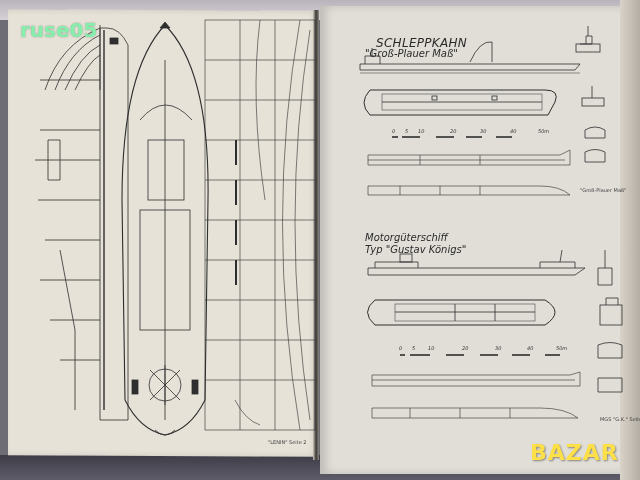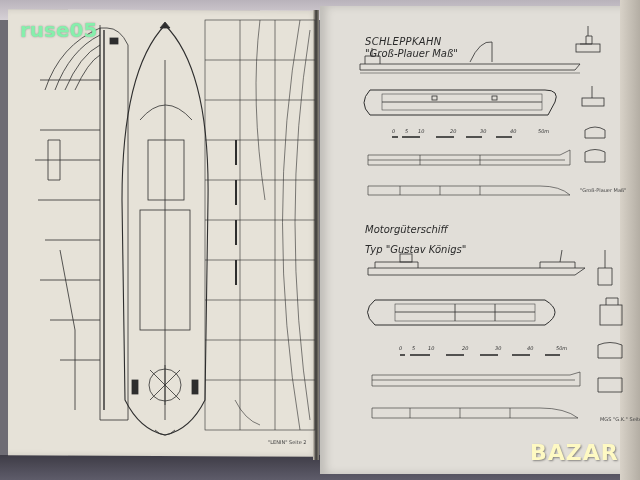--- a/index.html
+++ b/index.html
@@ -6,29 +6,29 @@
   body{width:640px;height:480px;overflow:hidden;background:#6e6c74;position:relative;font-family:"DejaVu Sans",sans-serif;}
   .bg-top{position:absolute;left:0;top:0;width:640px;height:20px;background:linear-gradient(#b9b3bb,#d6d1d6);}
   .bg-bottom{position:absolute;left:0;top:455px;width:640px;height:25px;background:linear-gradient(#3e3c46,#5e5c6a);}
   .page{position:absolute;}
   .page-left{left:8px;top:10px;width:310px;height:446px;background:#e6e2d8;transform:skewY(0.3deg);box-shadow:inset -4px 0 6px rgba(0,0,0,.12);}
   .page-right{left:320px;top:6px;width:320px;height:468px;background:#e1ded8;box-shadow:inset 6px 0 8px rgba(0,0,0,.15);}
   .spine{position:absolute;left:313px;top:10px;width:6px;height:450px;background:linear-gradient(90deg,#cfc9bd,#3a3836,#8c887f);}
   .right-edge{position:absolute;left:620px;top:0;width:20px;height:480px;background:linear-gradient(90deg,#d8d2c8,#b4aea4);}
   svg{position:absolute;left:0;top:0;}
   .lbl{position:absolute;font-style:italic;color:#2a2a2a;white-space:nowrap;}
-  .title1{left:365px;top:36px;font-size:10px;letter-spacing:.3px;}
+  .title1{left:376px;top:36px;font-size:12px;letter-spacing:.3px;}
   .sub1{left:365px;top:48px;font-size:10px;}
-  .title2{left:365px;top:224px;font-size:10px;}
+  .title2{left:365px;top:232px;font-size:10px;}
   .sub2{left:365px;top:244px;font-size:10px;}
   .vert{left:-38px;top:368px;font-size:11px;transform:rotate(-90deg);transform-origin:left top;line-height:14px;color:#333;}
   .vert div{white-space:nowrap;}
   .foot{font-size:5px;color:#444;font-style:normal;}
   .watermark{position:absolute;left:20px;top:18px;font-size:20px;font-weight:bold;color:#86efac;text-shadow:0 0 2px rgba(0,0,0,.35);font-family:"DejaVu Sans",sans-serif;}
-  .bazar{position:absolute;left:530px;top:440px;font-size:22px;font-weight:bold;color:#fef9c3;letter-spacing:1px;text-shadow:1px 1px 2px rgba(0,0,0,.4);font-family:"DejaVu Sans",sans-serif;}
+  .bazar{position:absolute;left:530px;top:440px;font-size:22px;font-weight:bold;color:#fde047;letter-spacing:1px;text-shadow:1px 1px 2px rgba(0,0,0,.4);font-family:"DejaVu Sans",sans-serif;}
   .scale-lbl{font-size:5px;fill:#333;font-style:italic;}
 </style>
 </head>
 <body>
 
 <div class="bg-top"></div>
 <div class="bg-bottom"></div>
 
 <div class="page page-left"></div>
 <div class="page page-right"></div>

